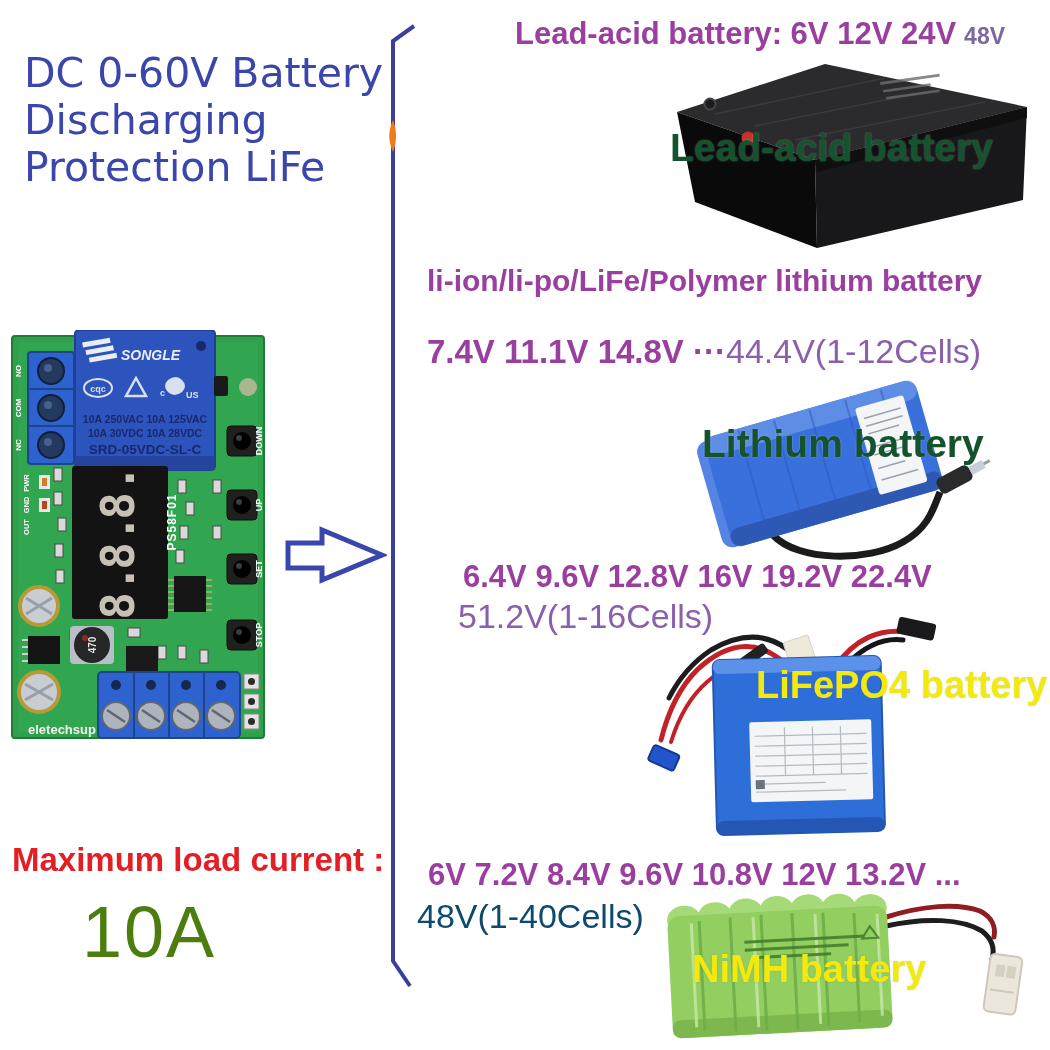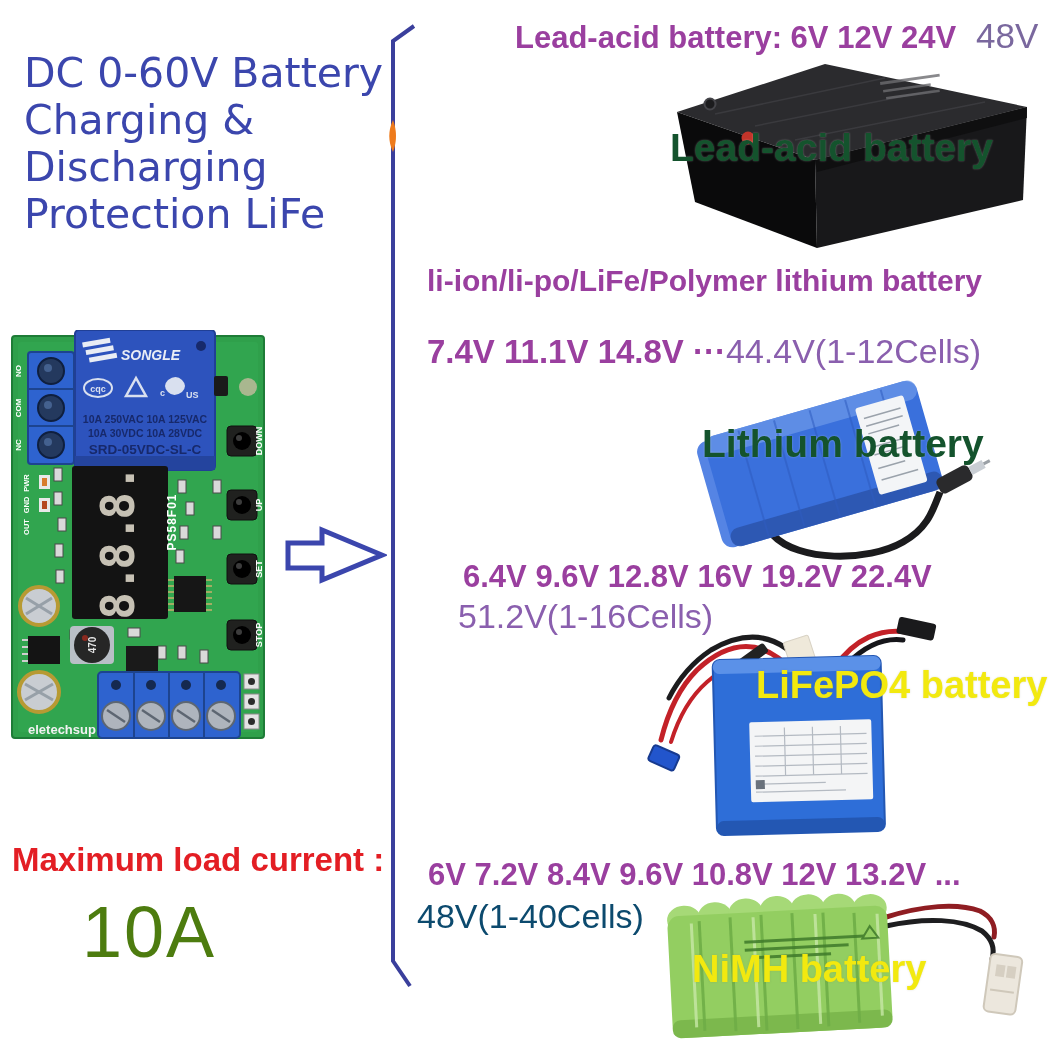--- a/index.html
+++ b/index.html
@@ -10,21 +10,21 @@
 
   .title{left:24px;top:50px;width:380px;color:#3b46ad;
          font-family:"DejaVu Sans",sans-serif;font-size:41px;line-height:47px;font-weight:400;}
   .for-label{left:284px;top:460px;color:#3b46ad;font-size:47px;font-weight:700;
              font-family:"DejaVu Sans",sans-serif;}
 
   .h-bold{color:#9a3f9f;font-weight:700;}
   .h-light{color:#7a689e;font-weight:400;}
 
   .lead-heading{left:515px;top:16px;font-size:31px;}
-  .lead-heading .h-light{font-size:35px;margin-left:20px;}
+  .lead-heading .h-light{font-size:23px;margin-left:8px;font-weight:bold;}
 
   .li-line1{left:427px;top:264px;font-size:30px;}
   .li-line2{left:427px;top:300px;font-size:33px;margin-top:32px;}
   .li-line2 .h-light{font-size:34px;color:#8a5fae;}
 
   .life-line1{left:463px;top:559px;font-size:31px;}
   .life-line2{left:458px;top:597px;font-size:34px;color:#8a5fae;}
 
   .nimh-line1{left:428px;top:857px;font-size:31px;}
   .nimh-line2{left:417px;top:897px;font-size:34px;color:#0c4a6e;text-align:center;}
@@ -43,21 +43,20 @@
   svg text{font-family:"Liberation Sans",sans-serif;}
   .seg{font-family:"DejaVu Sans Mono",monospace;font-weight:700;fill:#d6d0c2;opacity:.92;}
 </style>
 </head>
 <body>
 
 <div class="canvas">
 
   <div class="abs title">
     <div>DC 0-60V Battery</div>
-    <div>Charging &amp;</div>
     <div>Discharging</div>
     <div>Protection LiFe</div>
   </div>
 
   <svg class="abs" style="left:378px;top:14px;" width="46" height="982" viewBox="0 0 46 982">
     <path d="M36,12 L15,27 L15,947 L32,972" fill="none" stroke="#3a3f9c" stroke-width="4"></path>
     <path d="M15,106 C10,117 10,127 15,138 C19,127 19,117 15,106 Z" fill="#ee7b1c"></path>
   </svg>
 
   <svg class="abs" style="left:8px;top:330px;" width="262" height="413" viewBox="0 0 262 413">

